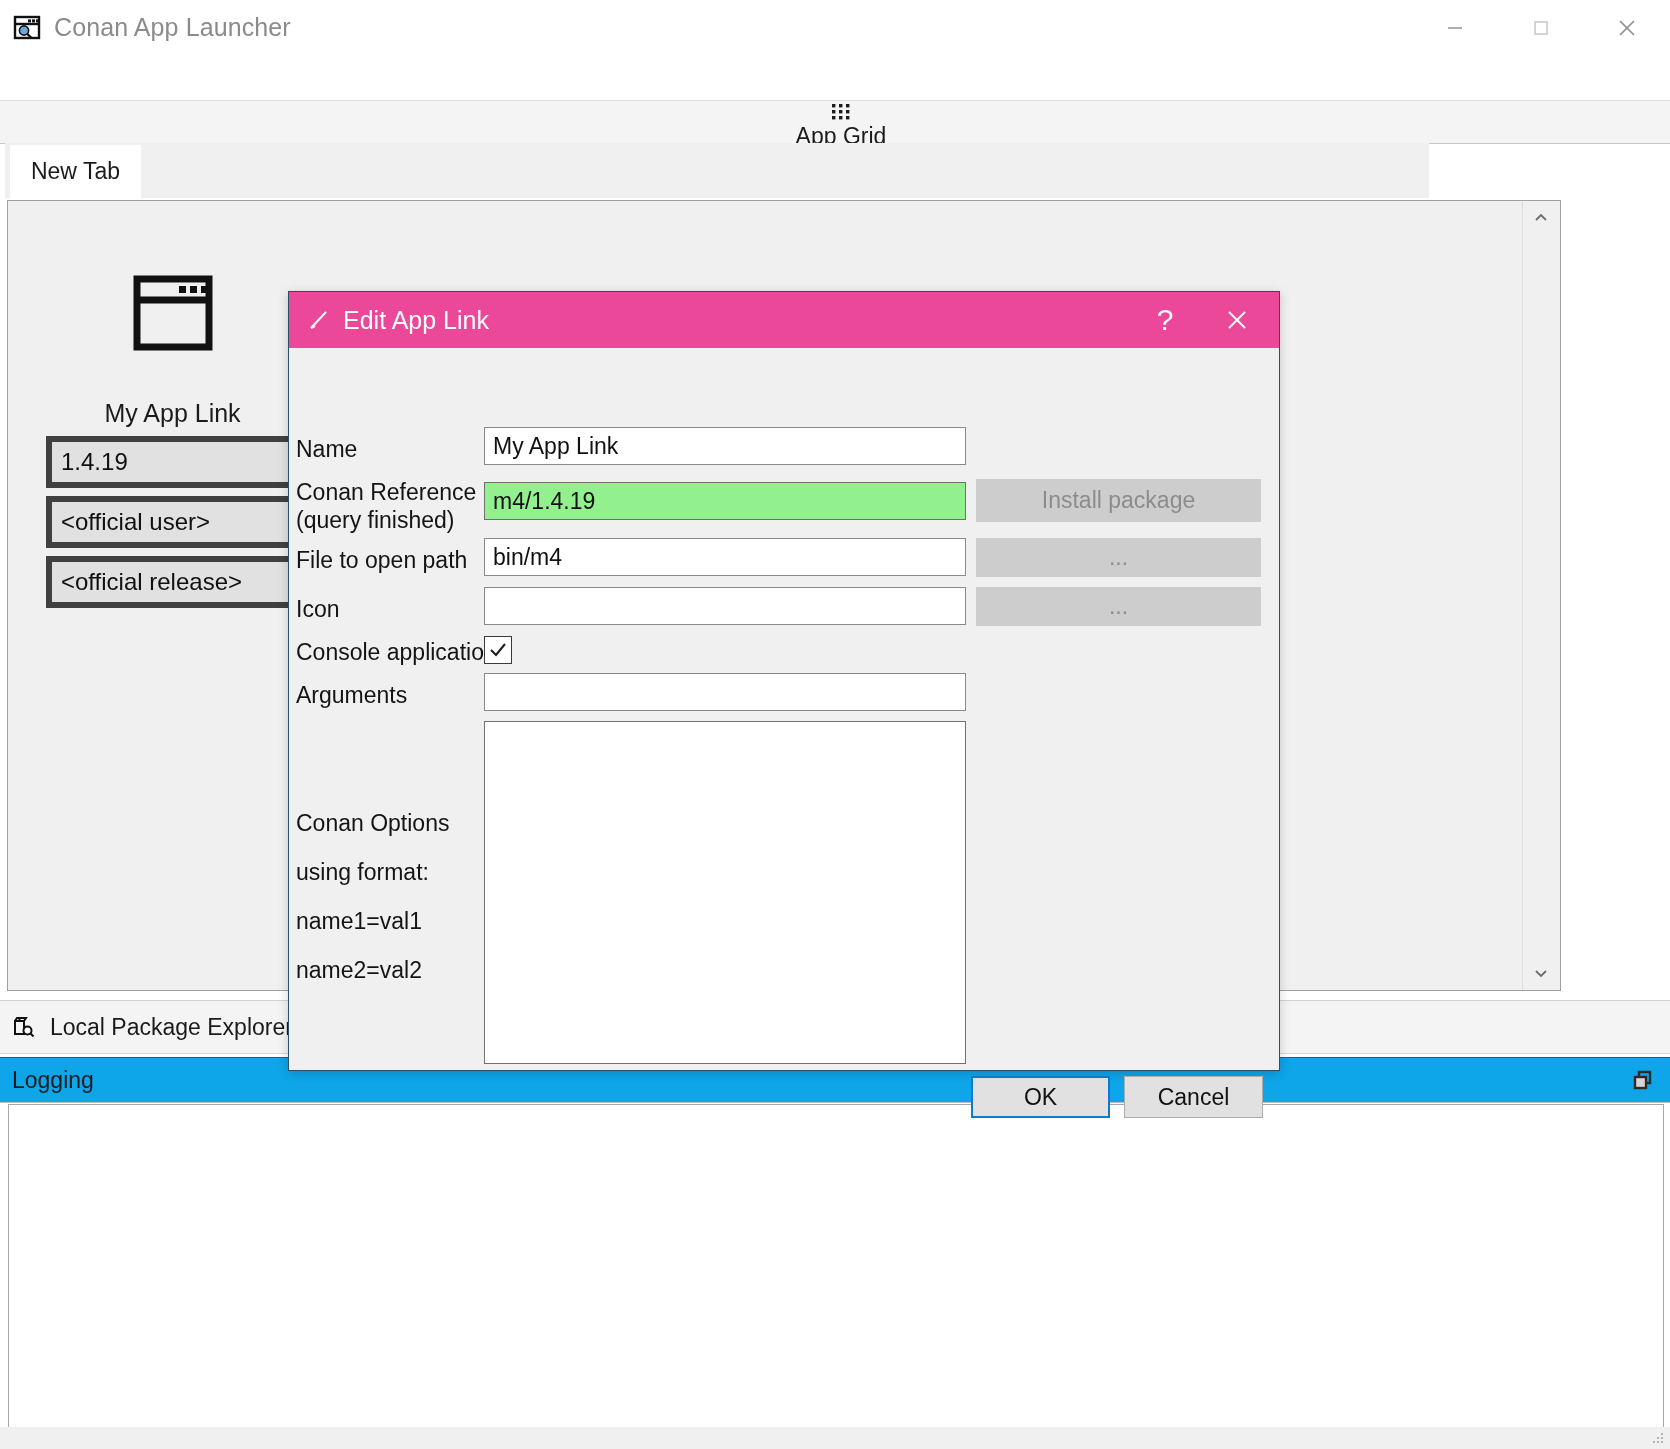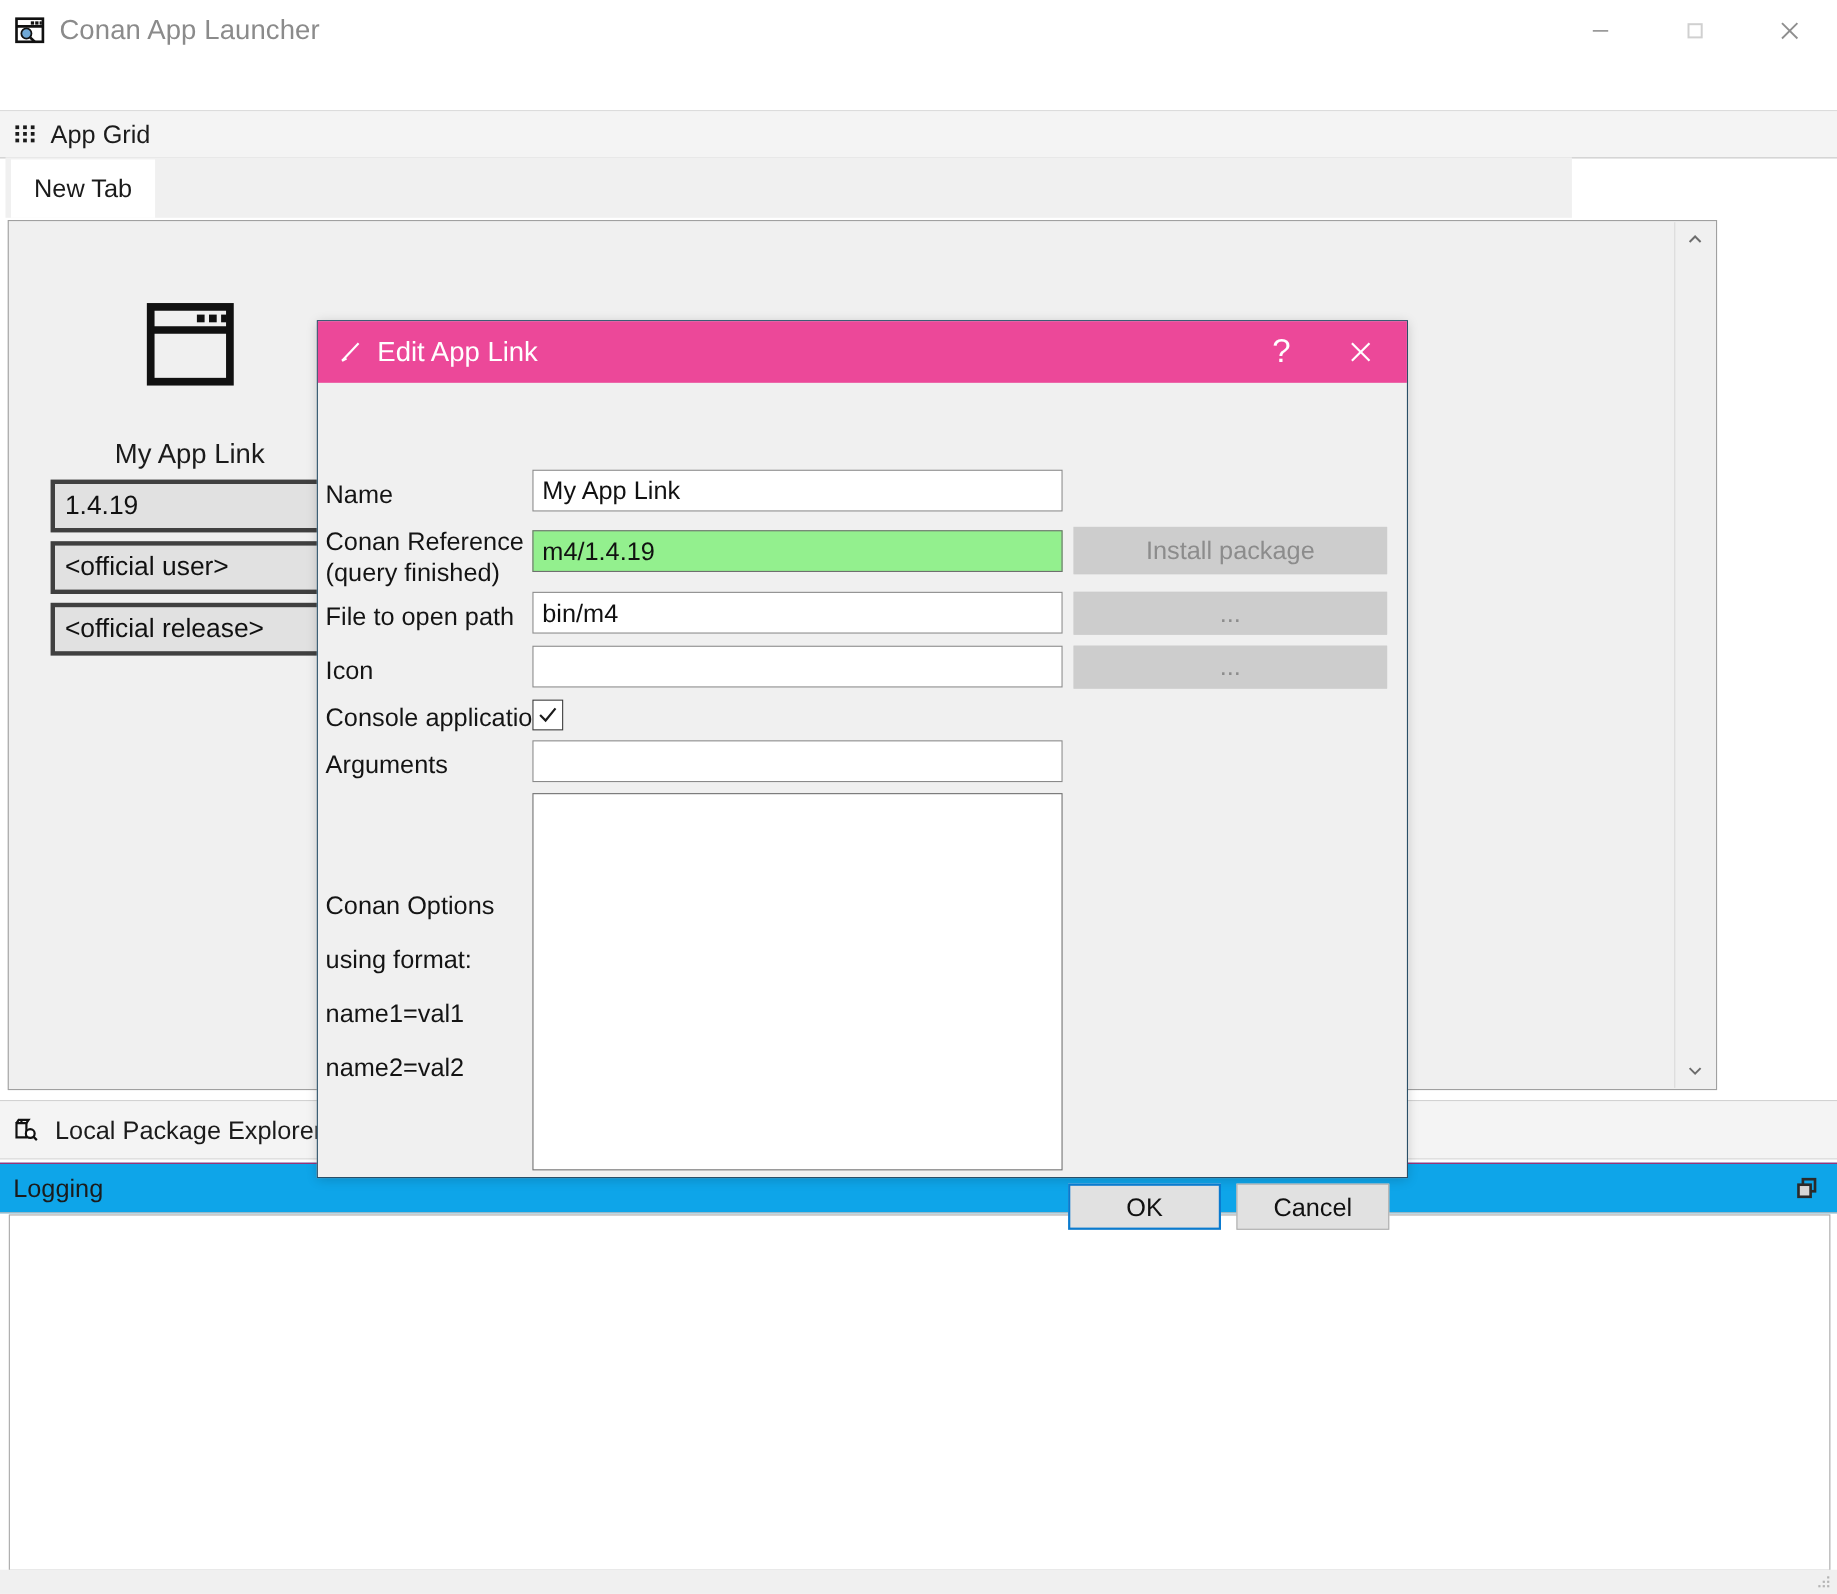--- a/index.html
+++ b/index.html
@@ -49,21 +49,21 @@
     padding: 4px 18px;
     font-size: 21px; color: #8d8d8d;
   }
 
   
   .gridbar {
     position: absolute; left: 0; top: 100px; width: 1670px; height: 42px;
     background: #f4f4f4;
     border-top: 1px solid #dcdcdc;
     border-bottom: 1px solid #c8c8c8;
-    display: flex; align-items: center;
+    display: flex; align-items: center; flex-direction: column;
   }
   .grid-icon { margin-left: 12px; display: flex; }
   .gridbar-label { margin-left: 12px; font-size: 23px; color: #1b1b1b; }
 
   
   .tabstrip {
     position: absolute; left: 5px; top: 143px; width: 1424px; height: 55px;
     background: #f0f0f0;
   }
   .tab {
@@ -106,21 +106,21 @@
     height: 100px; display: flex; align-items: center; justify-content: center;
   }
   .tile-name {
     text-align: center; font-size: 25px; color: #1b1b1b;
     margin-top: 36px;
   }
   .combo {
     margin-top: 8px;
     height: 40px;
     background: #e1e1e1;
-    border: 4px solid #404040;
+    border: 6px solid #404040;
     display: flex; align-items: center;
     padding-left: 9px;
     font-size: 24px; color: #111;
   }
 
   
   .lpe-bar {
     position: absolute; left: 0; top: 1000px; width: 1670px; height: 52px;
     background: #f4f4f4;
     border-top: 1px solid #d2d2d2;

